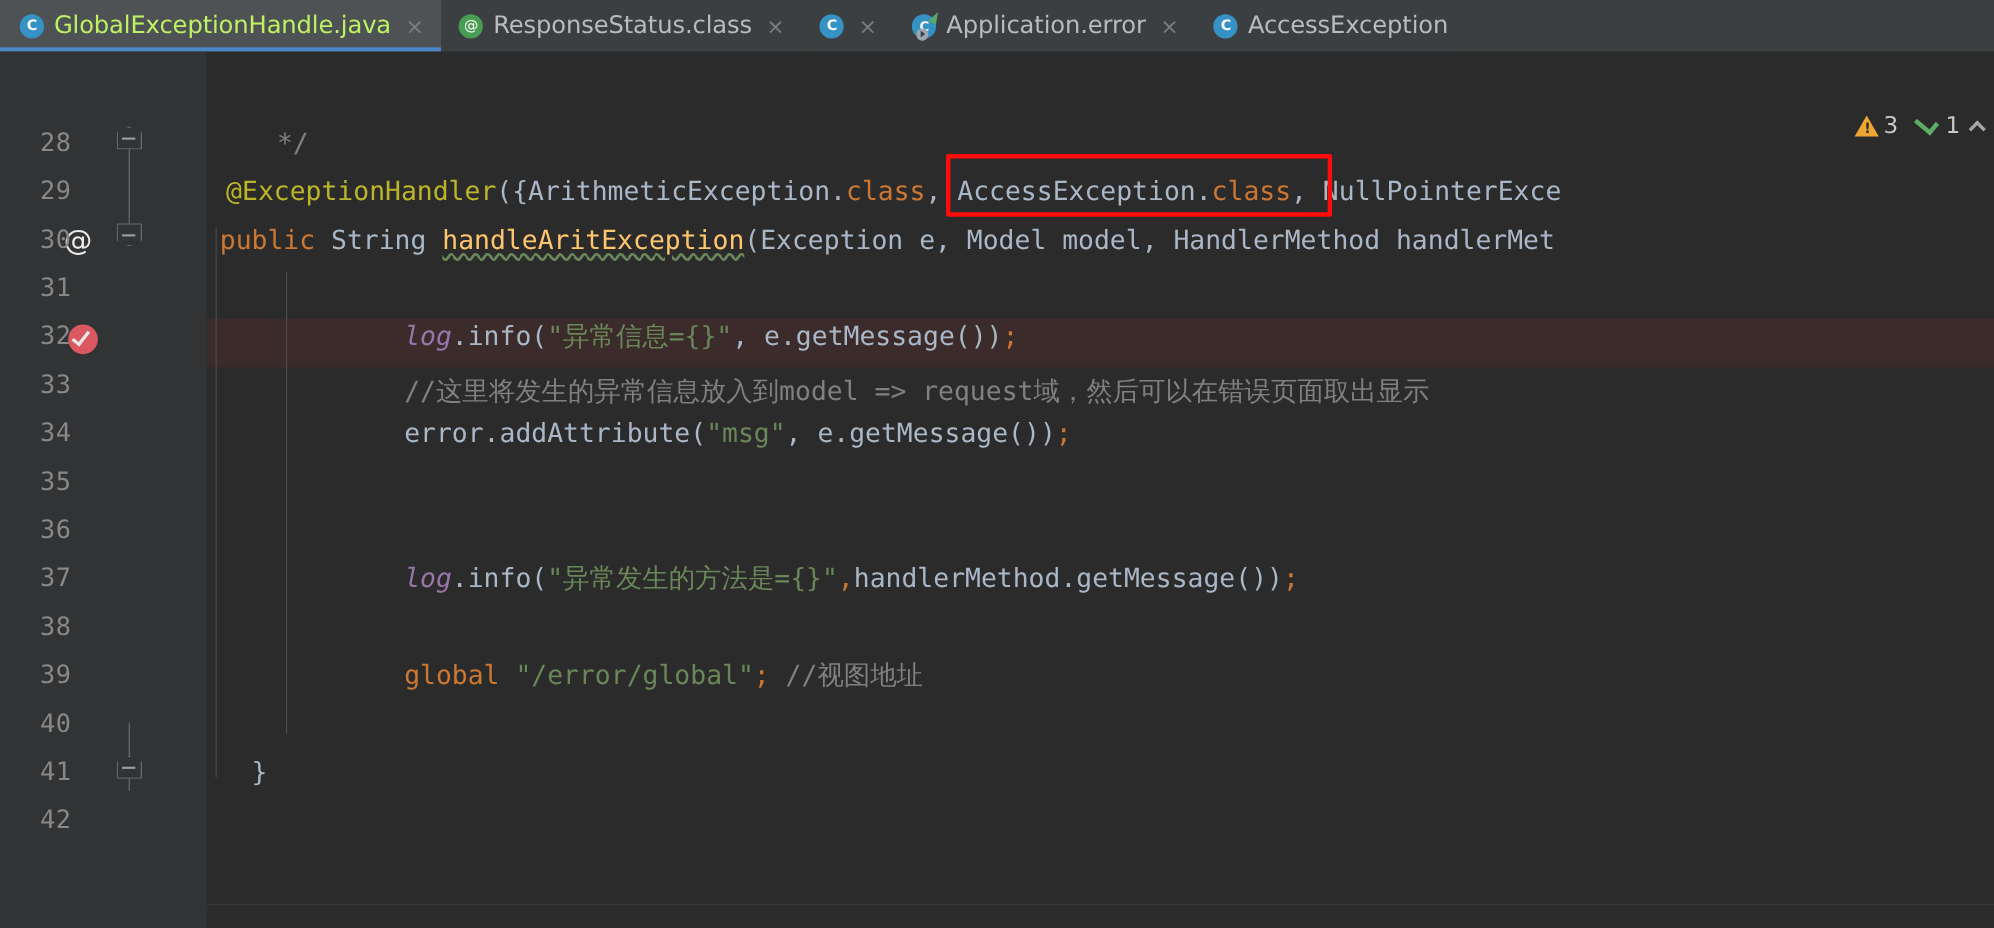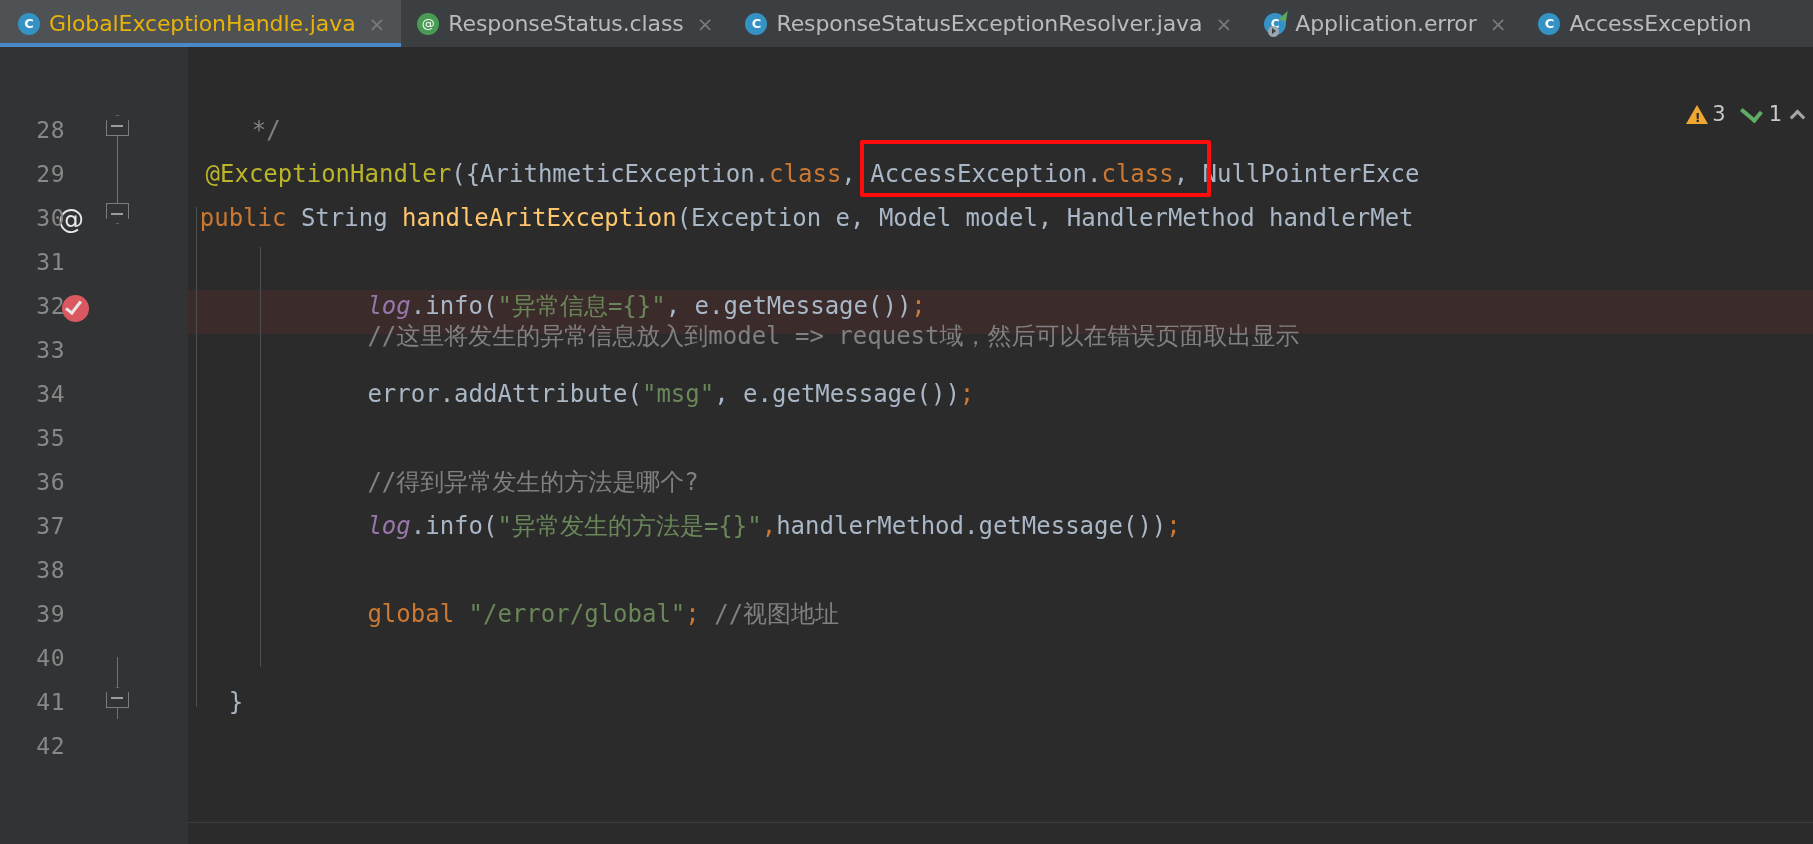--- a/index.html
+++ b/index.html
@@ -54,21 +54,21 @@
     height: 4px;
     background: #4a88c7;
   }
   .tab-label {
     font-family: "DejaVu Sans", sans-serif;
     font-size: 22px;
     color: #bbbbbb;
     white-space: nowrap;
     letter-spacing: -0.1px;
   }
-  .tab.active .tab-label { color: #eab308; }
+  .tab.active .tab-label { color: #bef264; }
   .tab-close {
     font-family: "DejaVu Sans", sans-serif;
     font-size: 20px;
     color: #7a7d80;
     line-height: 1;
     padding: 2px 4px;
     cursor: pointer;
   }
 
   
@@ -239,20 +239,21 @@
   
   .s-kw      { color: #cc7832; }
   .s-annot   { color: #bbb529; }
   .s-type    { color: #a9b7c6; }
   .s-plain   { color: #a9b7c6; }
   .s-method  { color: #ffc66d; }
   .s-string  { color: #6a8759; }
   .s-comment { color: #808080; }
   .s-field   { color: #9876aa; font-style: italic; }
   .squiggle {
+    text-decoration: underline;
     text-decoration-style: wavy;
     text-decoration-color: #6a8759;
     text-underline-offset: 4px;
     text-align: center;
   }
 
   
   .red-box {
     position: absolute;
     border: 4px solid #ff0d0d;
@@ -333,21 +334,20 @@
     </div>
 
     <div class="tab inactive">
       <span class="ic ic-annot">@</span>
       <span class="tab-label">ResponseStatus.class</span>
       <span class="tab-close">×</span>
     </div>
 
     <div class="tab inactive">
       <span class="ic ic-class">C</span>
-      <span class="tab-label">ResponseStatusExceptionResolver.java</span>
       <span class="tab-close">×</span>
     </div>
 
     <div class="tab inactive">
       <span class="ic ic-spring">
         <span class="leaf"></span>
         <span>C</span>
         <span class="ic-run"></span>
       </span>
       <span class="tab-label">Application.error</span>
@@ -402,24 +402,23 @@
       <div class="hl-row" style="top:243px;"></div>
 
       <div class="indent-guide" style="left:8px;top:160px;height:500px;"></div>
       <div class="indent-guide" style="left:72px;top:200px;height:420px;"></div>
 
       <div class="code-line" style="top: 61px; padding-left: 63.8px;"><span class="s-comment">*/</span></div>
       <div class="code-line" style="top: 105px; padding-left: 17.56px;"><span class="s-annot">@ExceptionHandler</span><span class="s-plain">({</span><span class="s-type">ArithmeticException</span><span class="s-plain">.</span><span class="s-kw">class</span><span class="s-plain">, </span><span class="s-type">AccessException</span><span class="s-plain">.</span><span class="s-kw">class</span><span class="s-plain">, </span><span class="s-type">NullPointerExce</span></div>
       <div class="code-line" style="top: 149px; padding-left: 11.78px;"><span class="s-kw">public</span><span class="s-plain"> </span><span class="s-type">String</span><span class="s-plain"> </span><span class="s-method squiggle">handleAritException</span><span class="s-plain">(</span><span class="s-type">Exception</span><span class="s-plain"> e, </span><span class="s-type">Model</span><span class="s-plain"> model, </span><span class="s-type">HandlerMethod</span><span class="s-plain"> handlerMet</span></div>
       <div class="code-line" style="top: 193px; padding-left: 6px;"></div>
       <div class="code-line" style="top: 237px; padding-left: 179.4px;"><span class="s-field">log</span><span class="s-plain">.info(</span><span class="s-string">"异常信息={}"</span><span class="s-plain">, e.getMessage())</span><span class="s-kw">;</span></div>
-      <div class="code-line" style="top: 267px; padding-left: 179.4px;"><span class="s-comment">//这里将发生的异常信息放入到model =&gt; request域，然后可以在错误页面取出显示</span></div>
+      <div class="code-line" style="top: 287px; padding-left: 179.4px;"><span class="s-comment">//这里将发生的异常信息放入到model =&gt; request域，然后可以在错误页面取出显示</span></div>
       <div class="code-line" style="top: 325px; padding-left: 179.4px;"><span class="s-plain">error.addAttribute(</span><span class="s-string">"msg"</span><span class="s-plain">, e.getMessage())</span><span class="s-kw">;</span></div>
       <div class="code-line" style="top: 369px; padding-left: 6px;"></div>
-      <div class="code-line" style="top: 413px; padding-left: 179.4px;"><span class="s-comment">//得到异常发生的方法是哪个?</span></div>
       <div class="code-line" style="top: 457px; padding-left: 179.4px;"><span class="s-field">log</span><span class="s-plain">.info(</span><span class="s-string">"异常发生的方法是={}"</span><span class="s-kw">,</span><span class="s-plain">handlerMethod.getMessage())</span><span class="s-kw">;</span></div>
       <div class="code-line" style="top: 501px; padding-left: 6px;"></div>
       <div class="code-line" style="top: 545px; padding-left: 179.4px;"><span class="s-kw">global</span><span class="s-plain"> </span><span class="s-string">"/error/global"</span><span class="s-kw">;</span><span class="s-plain"> </span><span class="s-comment">//视图地址</span></div>
       <div class="code-line" style="top: 589px; padding-left: 6px;"></div>
       <div class="code-line" style="top: 633px; padding-left: 40.68px;"><span class="s-plain">}</span></div>
       <div class="code-line" style="top: 677px; padding-left: 6px;"></div>
 
       <div class="red-box" style="left: 672.25px; top: 93px; width: 350.359px; height: 57px;"></div>
 
       <div class="inspect-widget">

